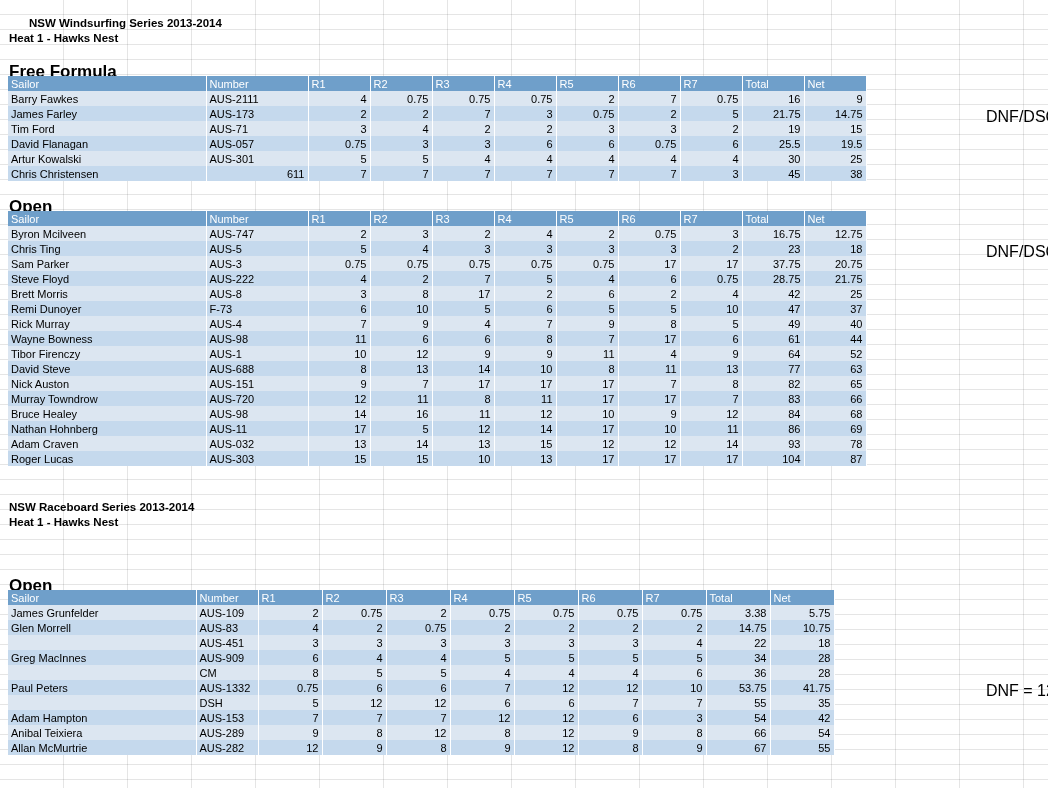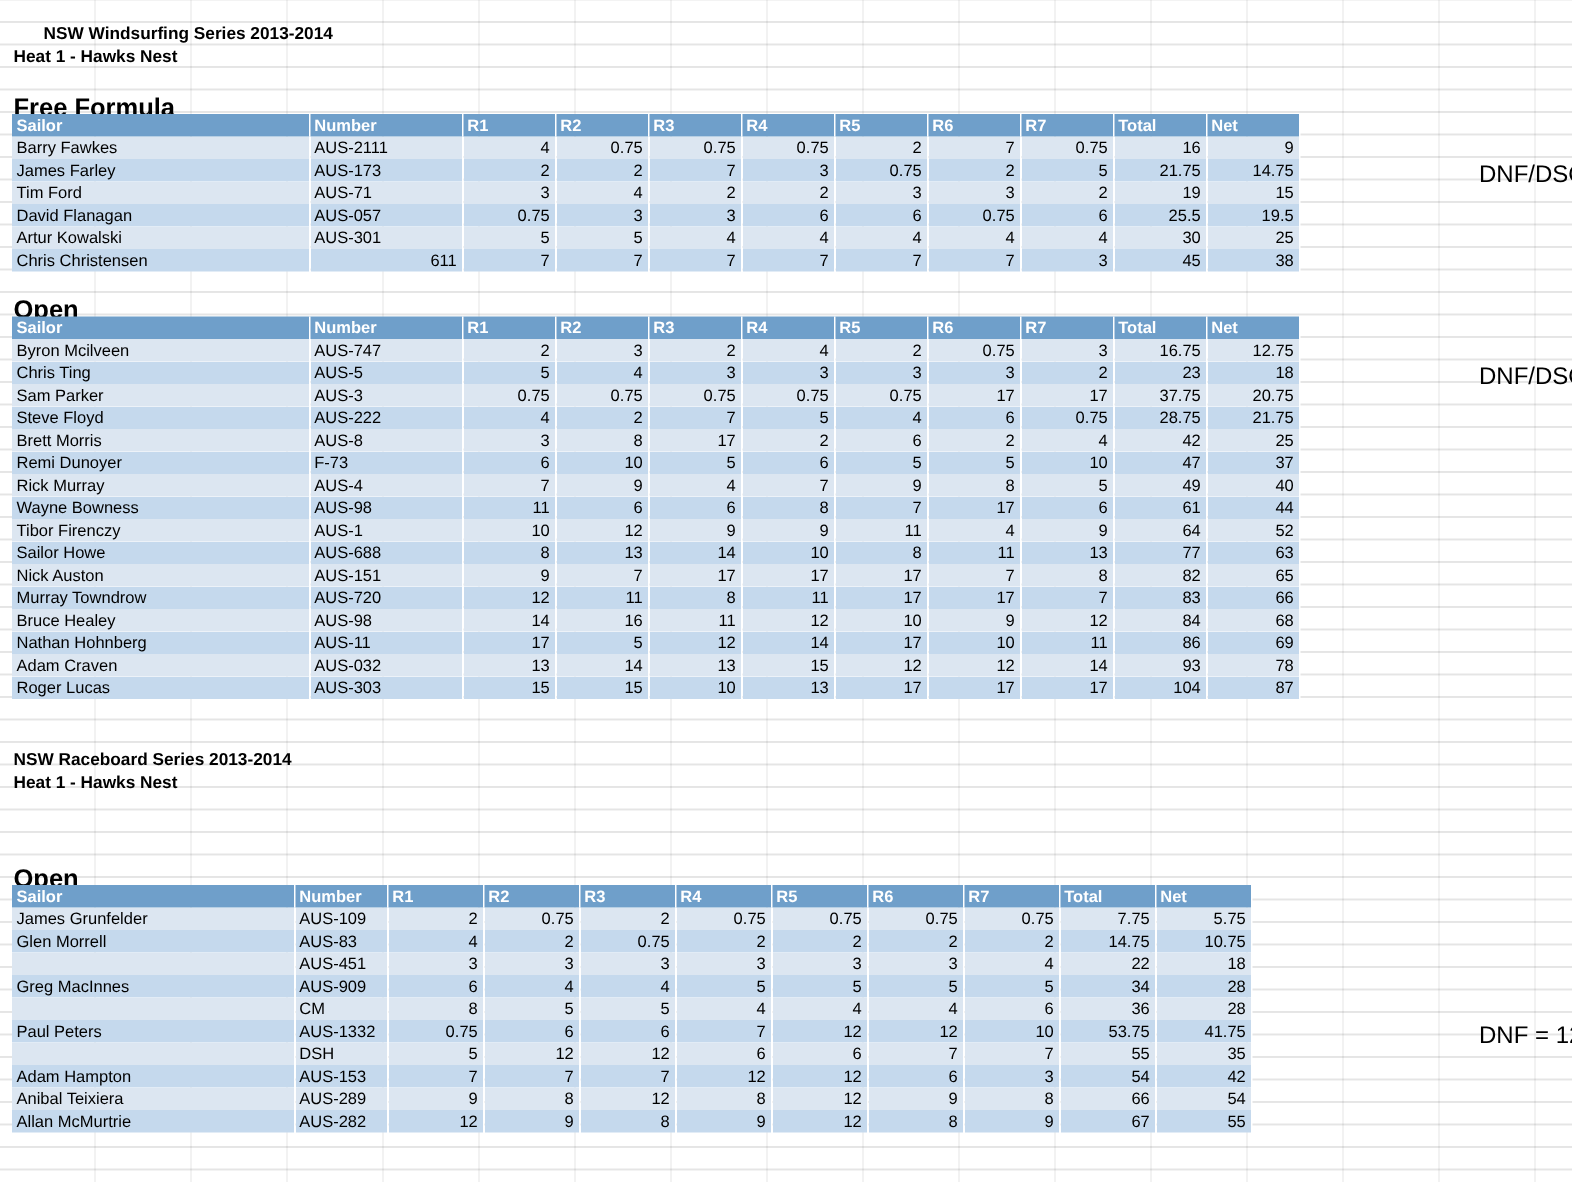--- a/index.html
+++ b/index.html
@@ -47,21 +47,21 @@
     white-space: nowrap;
   }
   table.res {
     border-collapse: collapse;
     table-layout: fixed;
     font-size: 11px;
   }
   table.res th {
     background: #6f9fca;
     color: #ffffff;
-    font-weight: bold;
+    font-weight: normal;
     text-align: left;
     padding: 1px 3px;
     height: 13px;
     border-right: 1px solid #ffffff;
     white-space: nowrap;
   }
   table.res td {
     padding: 1px 3px;
     height: 13px;
     white-space: nowrap;
@@ -361,21 +361,21 @@
           <td class="num">12</td>
           <td class="num">9</td>
           <td class="num">9</td>
           <td class="num">11</td>
           <td class="num">4</td>
           <td class="num">9</td>
           <td class="num">64</td>
           <td class="num">52</td>
         </tr>
         <tr class="even">
-          <td class="txt">Sailor Howe</td>
+          <td class="txt">David Steve</td>
           <td class="txt">AUS-688</td>
           <td class="num">8</td>
           <td class="num">13</td>
           <td class="num">14</td>
           <td class="num">10</td>
           <td class="num">8</td>
           <td class="num">11</td>
           <td class="num">13</td>
           <td class="num">77</td>
           <td class="num">63</td>
@@ -503,21 +503,21 @@
         <tr class="odd">
           <td class="txt">James Grunfelder</td>
           <td class="txt">AUS-109</td>
           <td class="num">2</td>
           <td class="num">0.75</td>
           <td class="num">2</td>
           <td class="num">0.75</td>
           <td class="num">0.75</td>
           <td class="num">0.75</td>
           <td class="num">0.75</td>
-          <td class="num">7.75</td>
+          <td class="num">3.38</td>
           <td class="num">5.75</td>
         </tr>
         <tr class="even">
           <td class="txt">Glen Morrell</td>
           <td class="txt">AUS-83</td>
           <td class="num">4</td>
           <td class="num">2</td>
           <td class="num">0.75</td>
           <td class="num">2</td>
           <td class="num">2</td>

